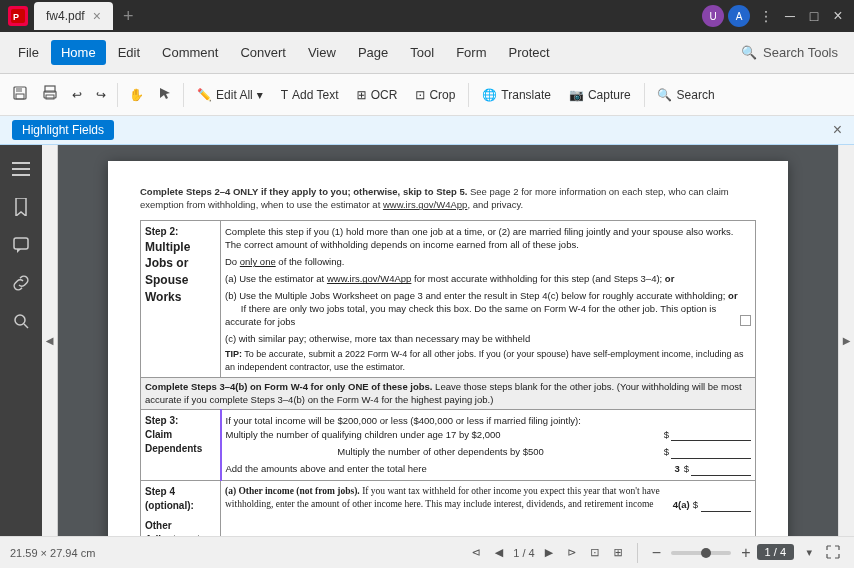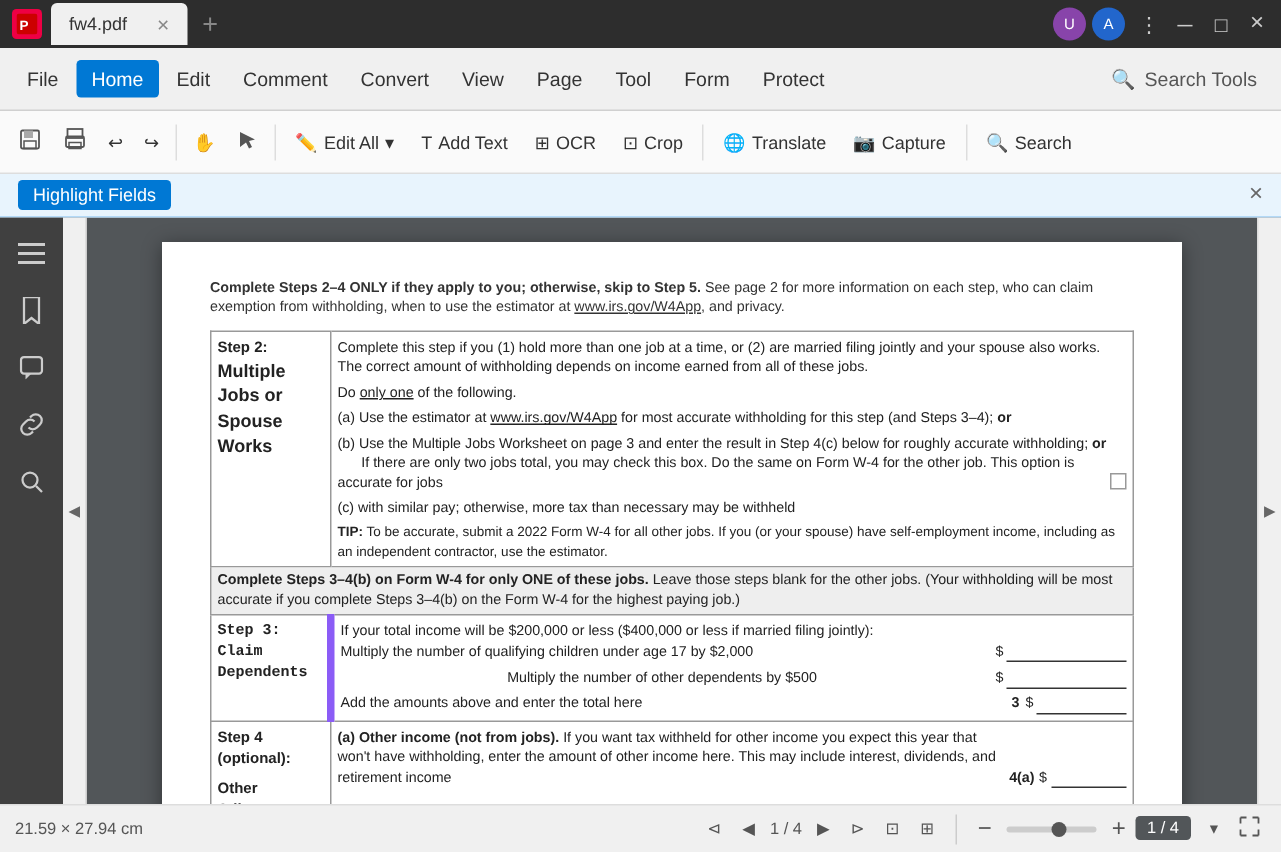--- a/index.html
+++ b/index.html
@@ -2,21 +2,21 @@
 <html><head>
   <meta charset="utf-8">
   <style>
     * { box-sizing: border-box; margin: 0; padding: 0; }
     body { font-family: 'Segoe UI', Arial, sans-serif; font-size: 12px; background: #525659; width: 854px; height: 568px; overflow: hidden; display: flex; flex-direction: column; }
 
     
     .titlebar { background: #2d2d2d; height: 32px; display: flex; align-items: center; padding: 0 8px; color: #ccc; font-size: 12px; flex-shrink: 0; }
     .titlebar-left { display: flex; align-items: center; gap: 6px; }
     .app-icon { width: 20px; height: 20px; background: #e04; border-radius: 3px; display: flex; align-items: center; justify-content: center; color: white; font-size: 10px; font-weight: bold; }
-    .tab { background: #3c3c3c; border-radius: 4px 4px 0 0; padding: 4px 12px; display: flex; align-items: center; gap: 20px; color: #ccc; font-size: 12px; height: 28px; }
+    .tab { background: #3c3c3c; border-radius: 4px 4px 0 0; padding: 4px 12px; display: flex; align-items: center; gap: 8px; color: #ccc; font-size: 12px; height: 28px; }
     .tab.active { background: #f0f0f0; color: #333; }
     .tab-close { color: #888; cursor: pointer; font-size: 14px; }
     .new-tab { color: #888; font-size: 18px; margin-left: 4px; cursor: pointer; }
     .titlebar-right { margin-left: auto; display: flex; align-items: center; gap: 8px; }
     .window-btn { width: 16px; height: 16px; display: flex; align-items: center; justify-content: center; color: #ccc; font-size: 14px; cursor: pointer; }
     .profile-icons { display: flex; gap: 4px; }
     .profile-icon { width: 22px; height: 22px; border-radius: 50%; background: #666; display: flex; align-items: center; justify-content: center; color: white; font-size: 10px; }
 
     
     .menubar { background: #f0f0f0; height: 42px; display: flex; align-items: center; padding: 0 8px; gap: 2px; flex-shrink: 0; border-bottom: 1px solid #d0d0d0; }
@@ -249,21 +249,21 @@
         </table>
 
       <table class="step-table" style="border:1px solid #999; border-top:none; margin-bottom:0;">
         <tbody>
             <tr>
           <td colspan="2" style="background:#eee; padding:2px 4px; font-size:9.5px; border-bottom:1px solid #999;">
             <b>Complete Steps 3–4(b) on Form W-4 for only ONE of these jobs.</b> Leave those steps blank for the other jobs. (Your withholding will be most accurate if you complete Steps 3–4(b) on the Form W-4 for the highest paying job.)
           </td>
         </tr>
         <tr>
-          <td style="width:80px; vertical-align:top; padding:4px; border-right:5px solid #8b5cf6;font-family:Liberation Mono, monospace;">
+          <td style="width:80px; vertical-align:top; padding:4px; border-right:2px solid #8b5cf6;">
             <div style="font-weight:bold; font-size:10px;">Step 3:</div>
             <div style="font-weight:bold; font-size:10px;">Claim<br>Dependents</div>
           </td>
           <td style="padding:4px; font-size:9.5px; vertical-align:top;">
             <p style="margin-bottom:0;">If your total income will be $200,000 or less ($400,000 or less if married filing jointly):</p>
             <div style="display:flex; align-items:center; margin-bottom:3px;">
               <span style="flex:1;">Multiply the number of qualifying children under age 17 by $2,000</span>
               <span style="margin-left:8px;">$</span>
               <span style="border-bottom:1px solid #333; width:80px; display:inline-block; margin-left:2px;">&nbsp;</span>
             </div>
@@ -286,21 +286,21 @@
       <table class="step-table" style="border:1px solid #999; border-top:none; margin-bottom:0;">
         <tbody>
             <tr>
           <td style="width:80px; vertical-align:top; padding:4px; border-right:1px solid #999;">
             <div style="font-weight:bold; font-size:10px;">Step 4</div>
             <div style="font-weight:bold; font-size:10px;">(optional):</div>
             <div style="font-weight:bold; font-size:10px; margin-top:6px;">Other<br>Adjustments</div>
           </td>
           <td style="padding:4px; font-size:9.5px; vertical-align:top;">
             <div style="display:flex; margin-bottom:6px;">
-              <div style="flex:1;">
+              <div style="flex:1;font-family:Liberation Serif, serif;">
                 <b>(a)  Other income (not from jobs).</b> If you want tax withheld for other income you expect this year that won't have withholding, enter the amount of other income here. This may include interest, dividends, and retirement income
               </div>
               <div style="min-width:80px; text-align:right; padding-left:6px; display:flex; align-items:flex-end; gap:3px;">
                 <span style="font-weight:bold;">4(a)</span>
                 <span>$</span>
                 <span style="border-bottom:1px solid #333; width:50px; display:inline-block;">&nbsp;</span>
               </div>
             </div>
 
           </td>

